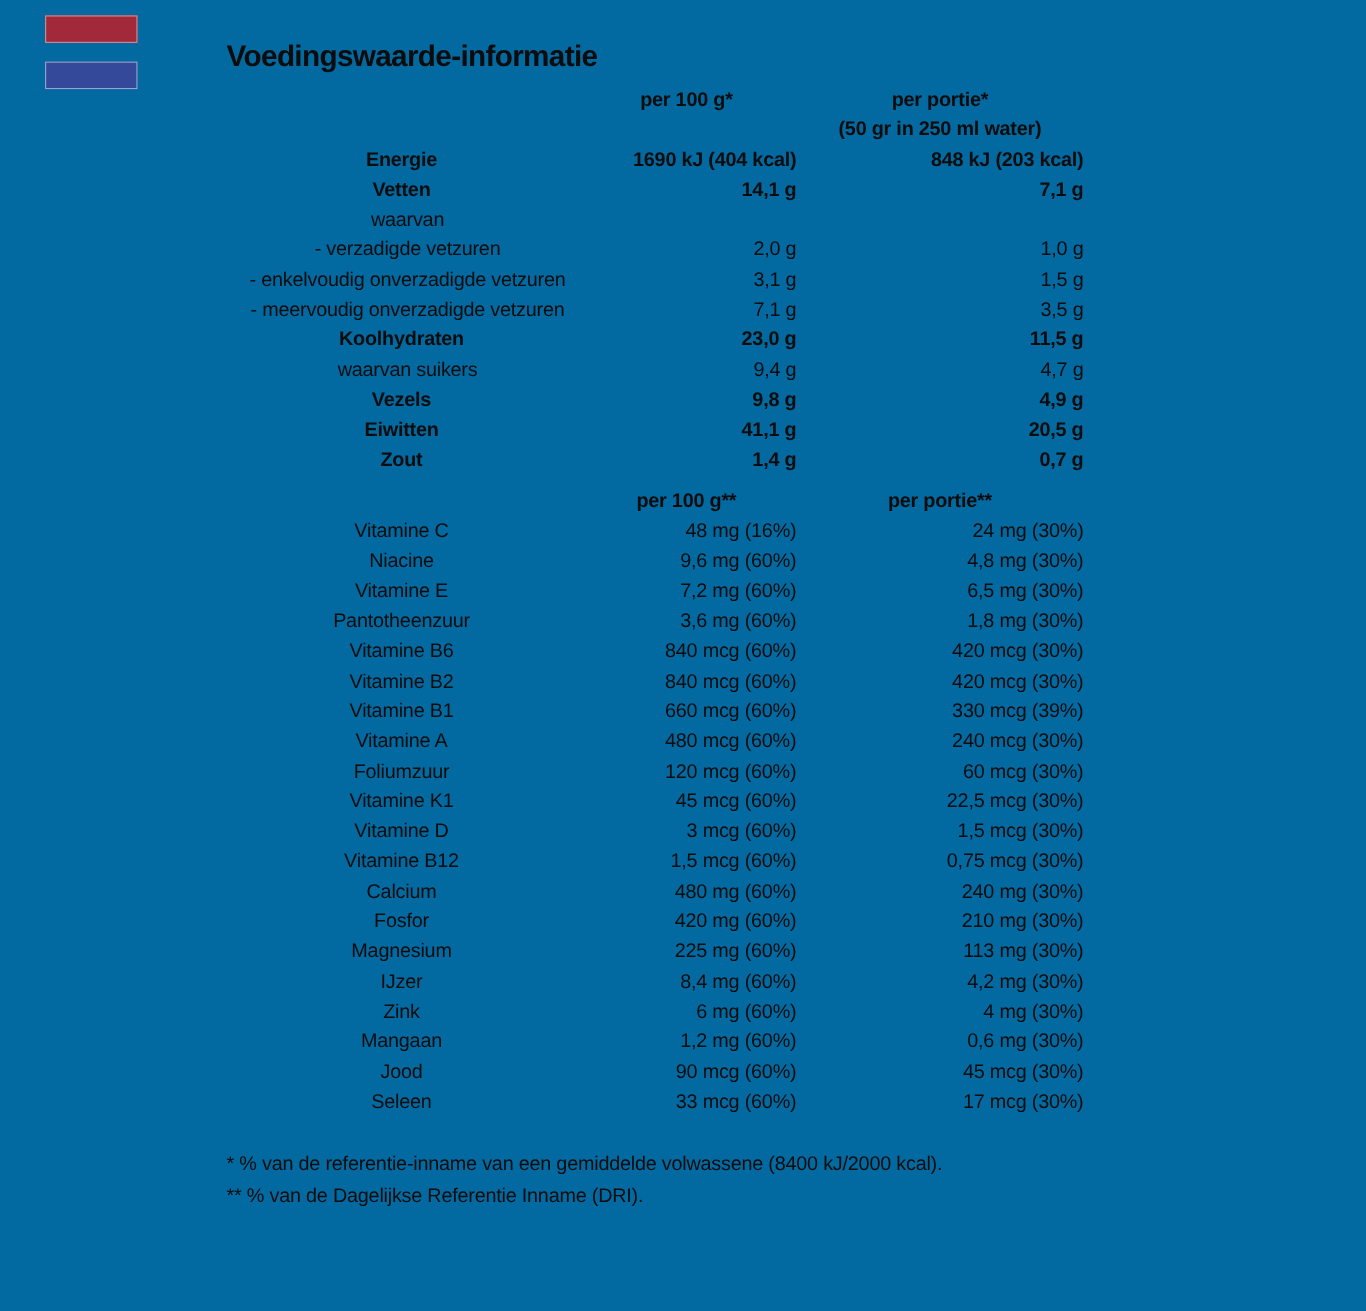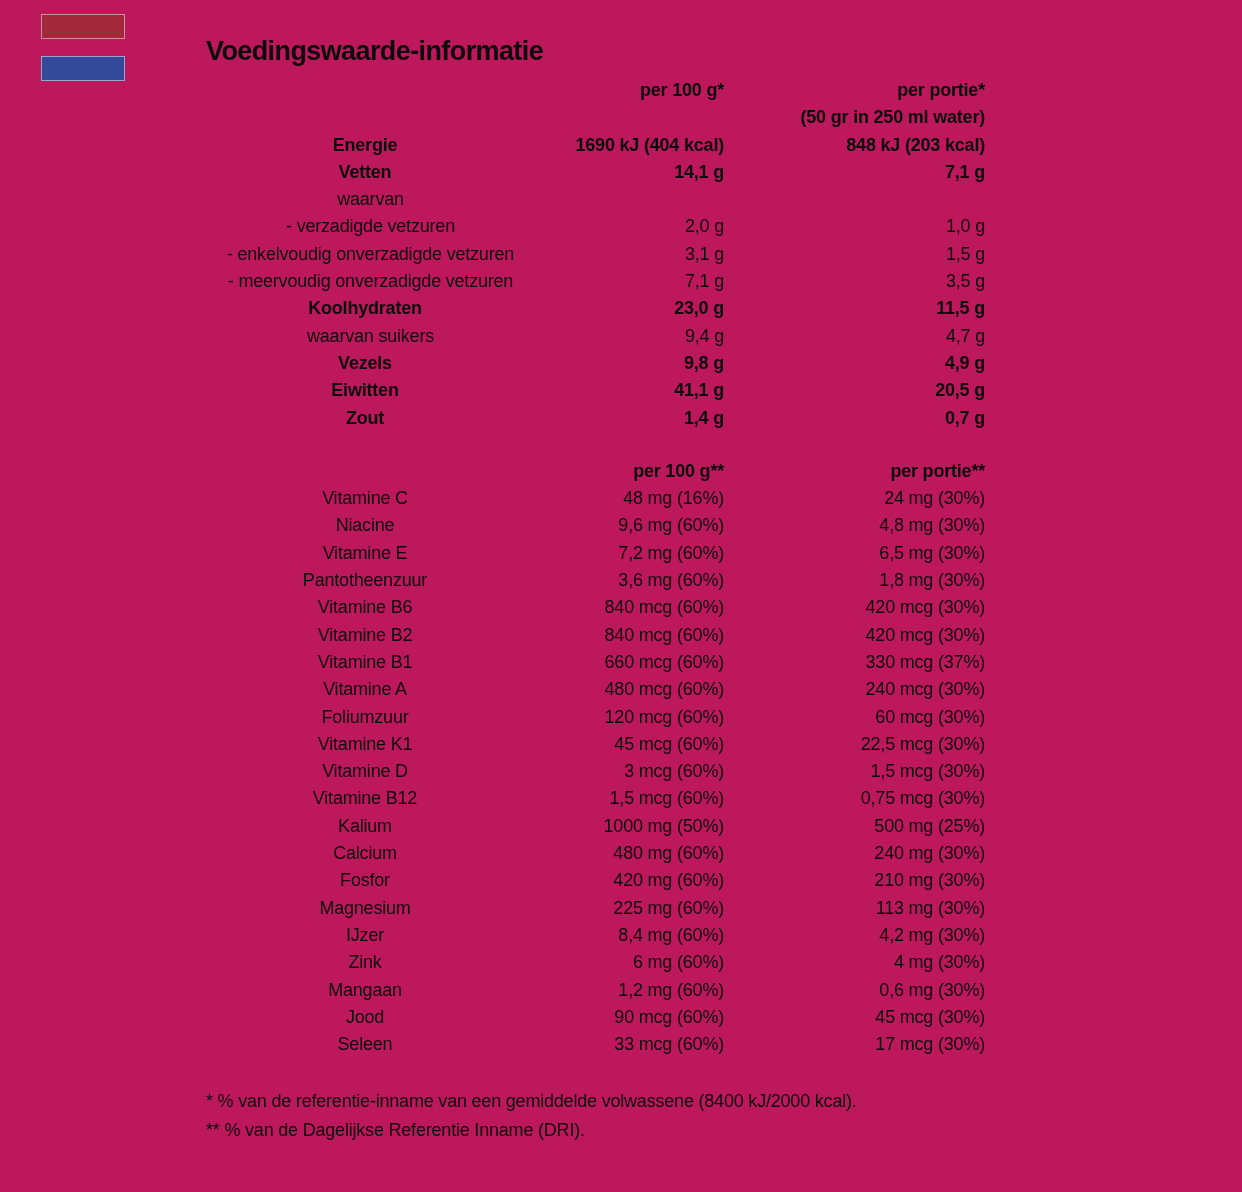--- a/index.html
+++ b/index.html
@@ -1,20 +1,20 @@
 <!DOCTYPE html>
 <html><head>
 <meta charset="utf-8">
 <style>
   html, body { margin: 0; padding: 0; background: #ffffff; }
   .page {
     position: relative;
     width: 1242px;
     height: 1192px;
-    background: #be185d;
+    background: #0369a1;
     overflow: hidden;
     color: #0c0c0c;
     font-family: "Liberation Sans", sans-serif;
   }
   
   .flag { position: absolute; left: 41px; top: 14px; width: 84px; }
   .flag-stripe { height: 23px; }
   .flag-red  { border: 1px solid #cf909a; margin-bottom: 17px; }
   .flag-blue { border: 1px solid #97a5cf; }
 
@@ -35,28 +35,28 @@
   col.c-portie { width: 261px; }
 
   th, td {
     padding: 0;
     font-size: 18px;
     line-height: 27.3px;
     letter-spacing: -0.2px;
     white-space: nowrap;
     font-weight: 400;
   }
-  thead th { font-weight: 700; text-align: right; vertical-align: top; }
+  thead th { font-weight: 700; text-align: center; vertical-align: top; }
   td.label { text-align: center; }
   td.label.indent { padding-left: 11px; }
   td.val { text-align: right; }
   tr.bold td { font-weight: 700; }
 
   .macro-table { margin-top: 11px; }
-  .micro-table { margin-top: 26px; }
+  .micro-table { margin-top: 10px; }
 
   .footnotes { margin-top: 29px; }
   .footnotes p {
     margin: 0;
     font-size: 18px;
     line-height: 28.5px;
     letter-spacing: -0.2px;
   }
 </style>
 </head>
@@ -188,21 +188,21 @@
             <td class="val">420 mcg (30%)</td>
           </tr>
           <tr>
             <td class="label">Vitamine B2</td>
             <td class="val">840 mcg (60%)</td>
             <td class="val">420 mcg (30%)</td>
           </tr>
           <tr>
             <td class="label">Vitamine B1</td>
             <td class="val">660 mcg (60%)</td>
-            <td class="val">330 mcg (37%)</td>
+            <td class="val">330 mcg (39%)</td>
           </tr>
           <tr>
             <td class="label">Vitamine A</td>
             <td class="val">480 mcg (60%)</td>
             <td class="val">240 mcg (30%)</td>
           </tr>
           <tr>
             <td class="label">Foliumzuur</td>
             <td class="val">120 mcg (60%)</td>
             <td class="val">60 mcg (30%)</td>
@@ -214,25 +214,20 @@
           </tr>
           <tr>
             <td class="label">Vitamine D</td>
             <td class="val">3 mcg (60%)</td>
             <td class="val">1,5 mcg (30%)</td>
           </tr>
           <tr>
             <td class="label">Vitamine B12</td>
             <td class="val">1,5 mcg (60%)</td>
             <td class="val">0,75 mcg (30%)</td>
-          </tr>
-          <tr>
-            <td class="label">Kalium</td>
-            <td class="val">1000 mg (50%)</td>
-            <td class="val">500 mg (25%)</td>
           </tr>
           <tr>
             <td class="label">Calcium</td>
             <td class="val">480 mg (60%)</td>
             <td class="val">240 mg (30%)</td>
           </tr>
           <tr>
             <td class="label">Fosfor</td>
             <td class="val">420 mg (60%)</td>
             <td class="val">210 mg (30%)</td>

